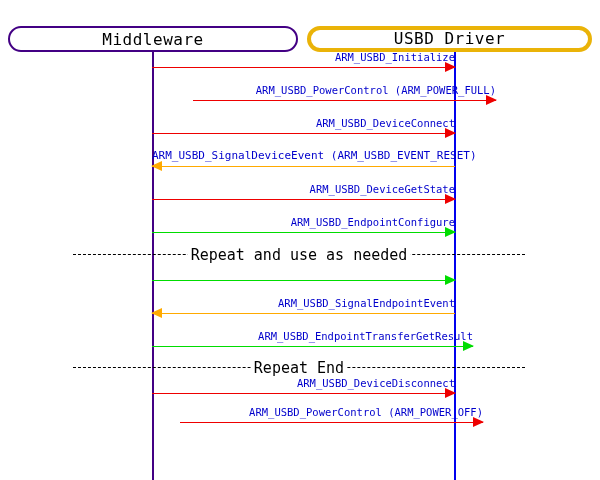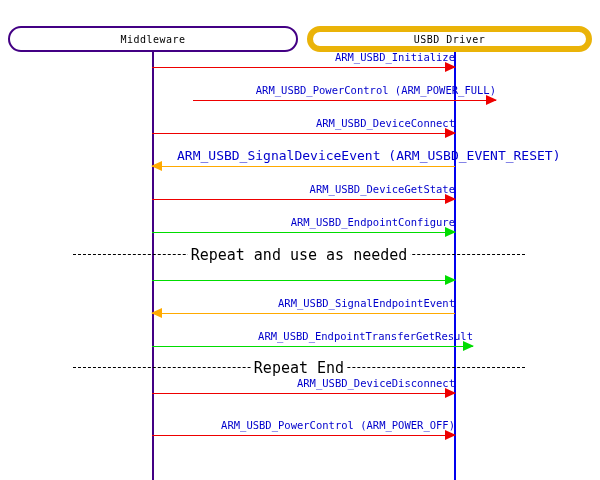--- a/index.html
+++ b/index.html
@@ -22,34 +22,35 @@
     top: 26px;
     height: 26px;
     border-radius: 13px;
     box-sizing: border-box;
     display: flex;
     align-items: center;
     justify-content: center;
     background: #ffffff;
   }
   .actor-box .actor-label {
-    font-size: 10px;
+    font-size: 16px;
     color: #000000;
     letter-spacing: 0.5px;
     white-space: nowrap;
   }
   #actor-middleware {
     left: 8px;
     width: 290px;
     border: 2px solid #430084;
   }
   #actor-usbd {
     left: 307px;
     width: 285px;
-    border: 6px solid #eab308;
+    border: 4px solid #eab308;
+    align-items: flex-end;
   }
 
   
   .lifeline {
     position: absolute;
     top: 52px;
     height: 428px;
     width: 2px;
   }
   #lifeline-middleware {
@@ -111,21 +112,21 @@
   .c-red .msg-line    { background: #ee0000; }
   .c-red.dir-right  .msg-head { border-left-color: #ee0000; }
 
   .c-green .msg-line  { background: #00dd00; }
   .c-green.dir-right .msg-head { border-left-color: #00dd00; }
 
   .c-orange .msg-line { background: #ffaa00; }
   .c-orange.dir-left  .msg-head { border-right-color: #ffaa00; }
 
   
-  .message.wide .msg-label { font-size: 13px; margin-left: 25px; }
+  .message.wide .msg-label { font-size: 11px; }
 
   
   .divider {
     position: absolute;
     left: 73px;
     width: 452px;
     height: 14px;
   }
   .divider .div-rule {
     position: absolute;
@@ -226,20 +227,20 @@
     <div class="div-rule"></div>
     <div class="div-text">Repeat End</div>
   </div>
 
   <div class="message dir-right c-red" style="top:372px;">
     <div class="msg-label">ARM_USBD_DeviceDisconnect</div>
     <div class="msg-line"></div>
     <div class="msg-head"></div>
   </div>
 
-  <div class="message dir-right c-red" style="top:414px;">
+  <div class="message dir-right c-red" style="top:401px;margin-left:28px;">
     <div class="msg-label">ARM_USBD_PowerControl (ARM_POWER_OFF)</div>
     <div class="msg-line"></div>
     <div class="msg-head"></div>
   </div>
 
 
 </div>
 
 </body></html>

